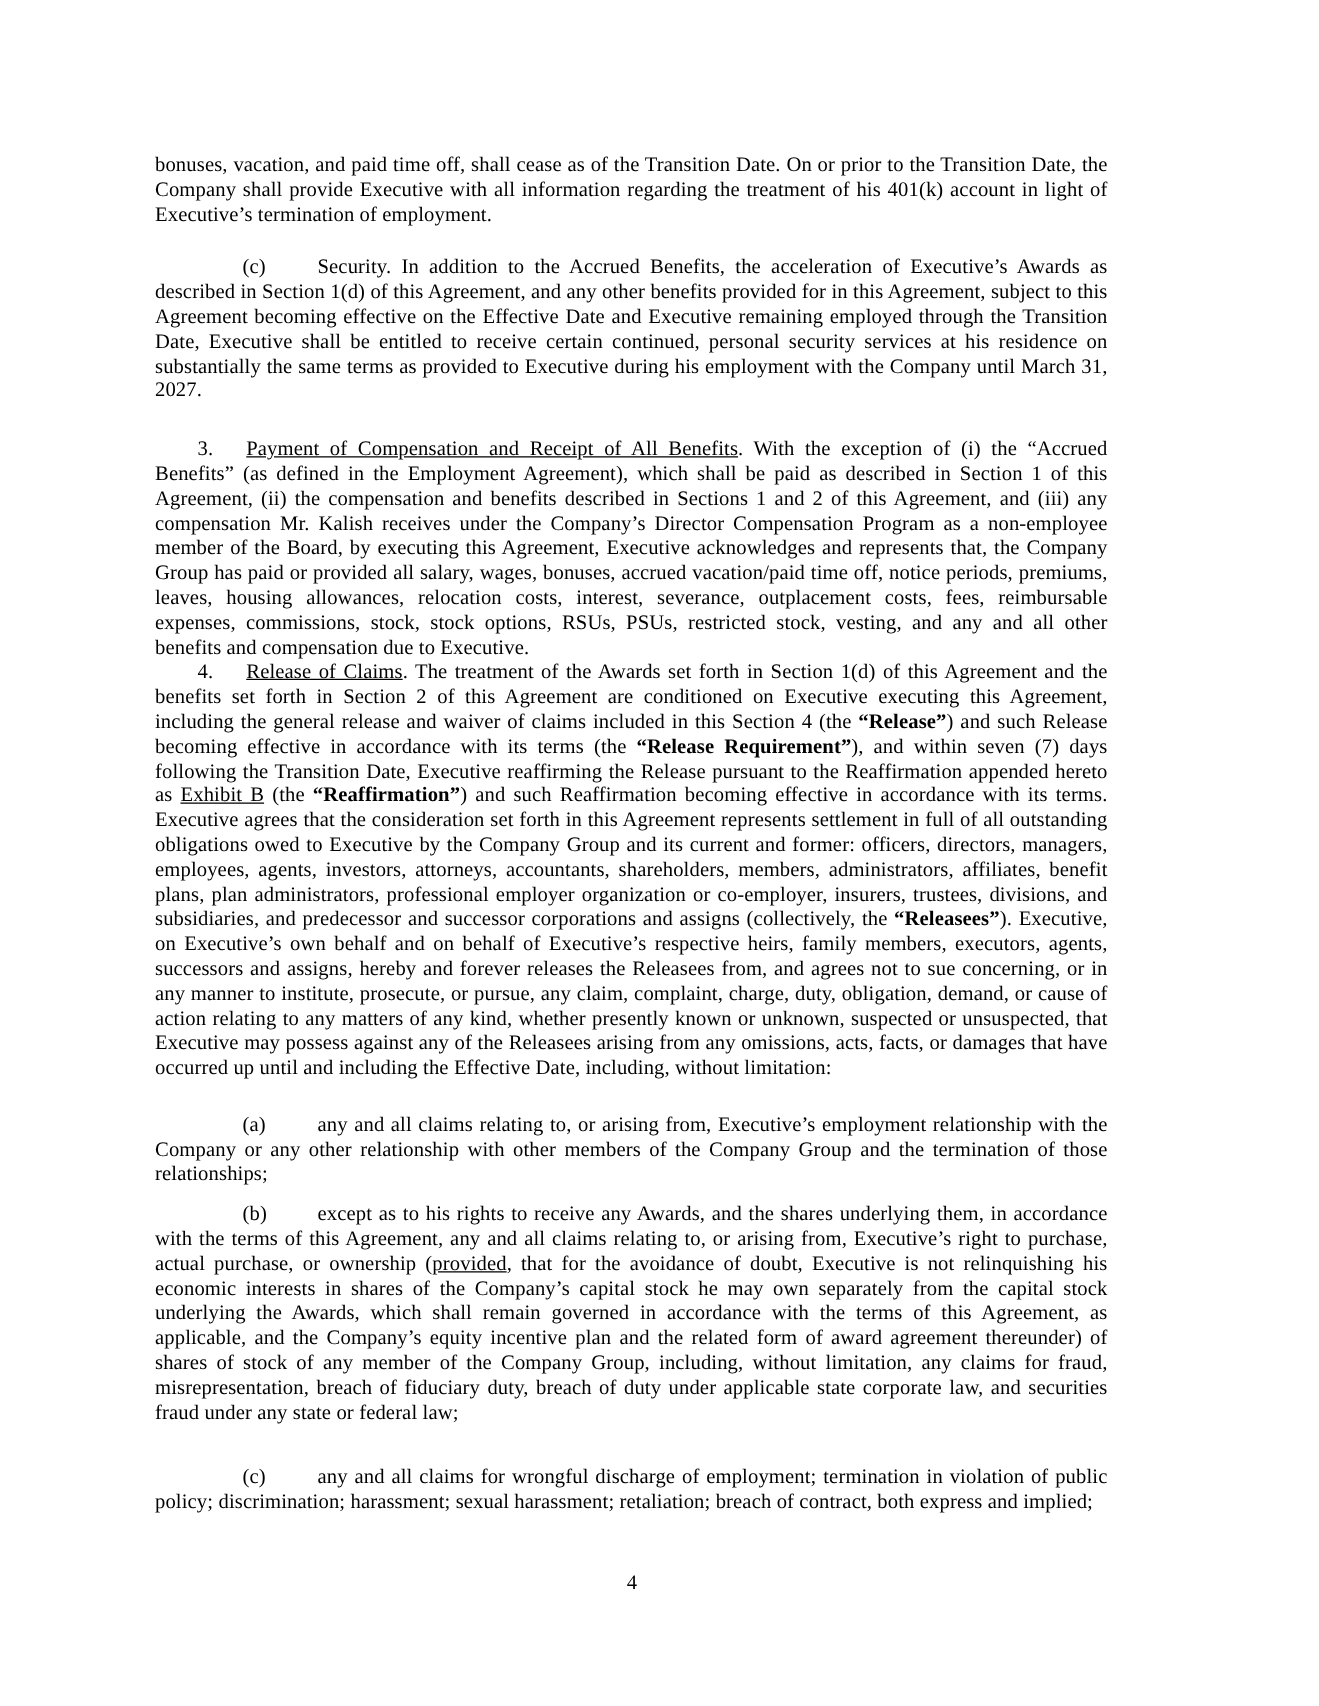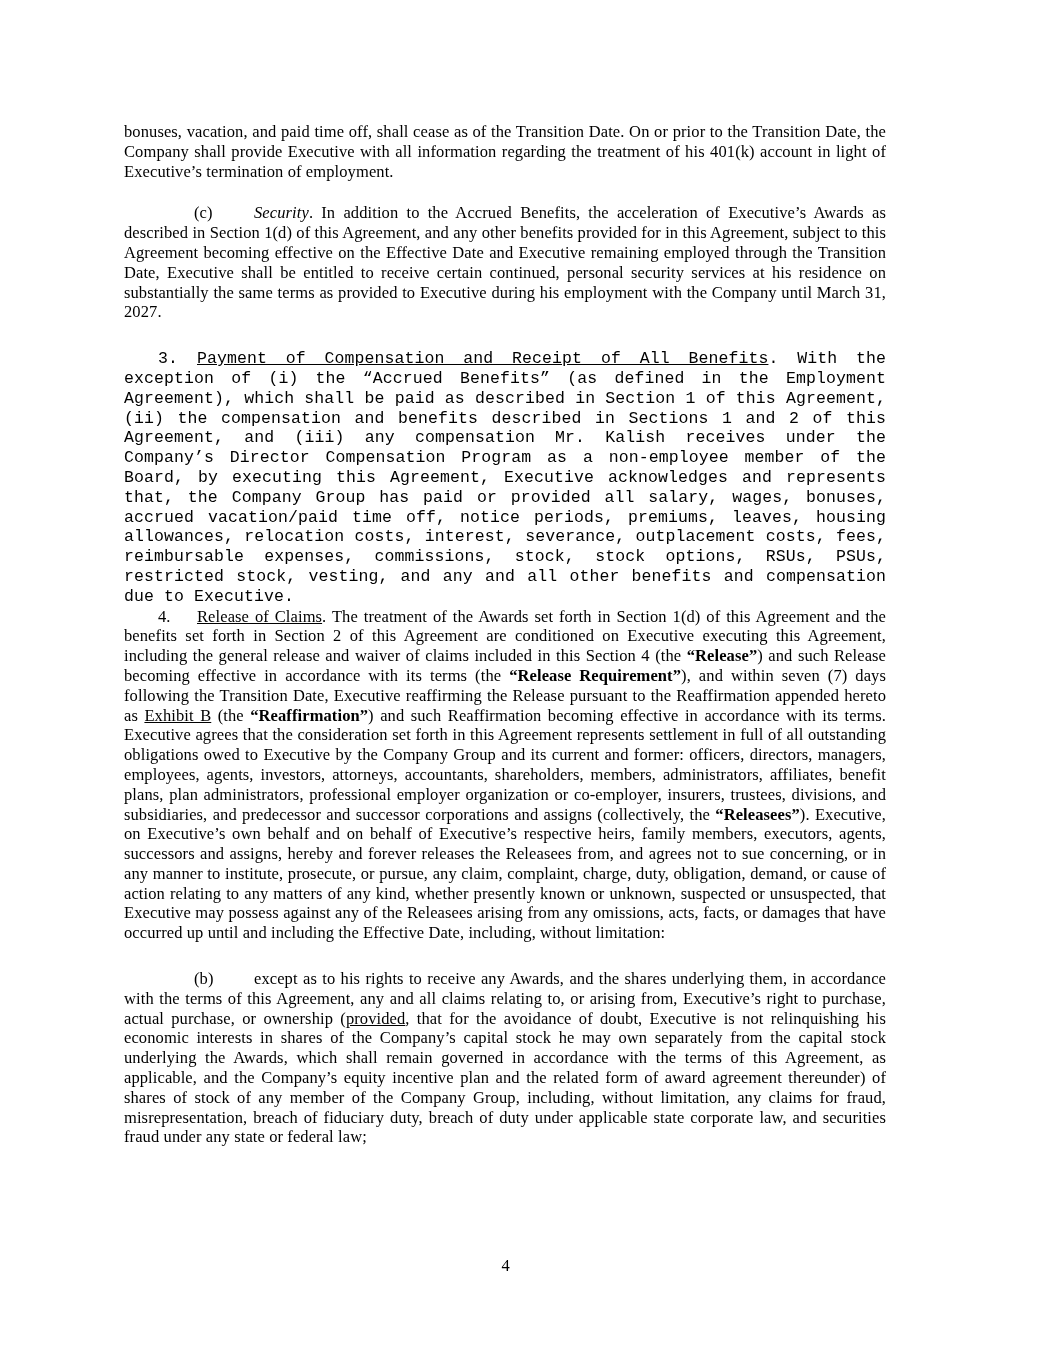--- a/index.html
+++ b/index.html
@@ -27,54 +27,56 @@
     text-align: justify;
     font-size: 16.5px;
     line-height: 1.2;
     letter-spacing: 0.1px;
   }
   p.para {
     margin: 0;
   }
   
   .doc-body p.para:nth-child(2) { margin-top: 22px; }
-  .doc-body p.para:nth-child(3) { margin-top: 27px; font-family: Liberation Mono, monospace; }
+  .doc-body p.para:nth-child(3) { margin-top: 27px; }
   .doc-body p.para:nth-child(4) { }
   .doc-body p.para:nth-child(5) { margin-top: 26px; }
   .doc-body p.para:nth-child(6) { margin-top: 12px; }
   .doc-body p.para:nth-child(7) { margin-top: 32px; }
   p.indent-section { text-indent: 34px; }
   p.indent-sub { text-indent: 70px; }
   .label-section {
     display: inline-block;
     width: 39px;
     text-indent: 0;
   }
   .label-sub {
     display: inline-block;
     width: 60px;
     text-indent: 0;
   }
-  .r-i { font-style: italic; }
+  .r-i { }
   .r-b { font-weight: bold; }
   .r-u { text-decoration: underline; }
   .footer {
     position: absolute;
     left: 0;
     right: 0;
     top: 1256px;
     text-align: center;
     font-size: 16.5px;
   }
 </style>
 </head>
 <body>
 
 <div class="page">
   <div class="doc-body" id="doc-body">
       <p class="para"><span>bonuses, vacation, and paid time off, shall cease as of the Transition Date.  On or prior to the Transition Date, the Company shall provide Executive with all information regarding the treatment of his 401(k) account in light of Executive’s termination of employment.</span></p>
       <p class="para indent-sub"><span class="label-sub">(c)</span><span class="r-i">Security</span><span>.  In addition to the Accrued Benefits, the acceleration of Executive’s Awards as described in Section 1(d) of this Agreement, and any other benefits provided for in this Agreement, subject to this Agreement becoming effective on the Effective Date and Executive remaining employed through the Transition Date, Executive shall be entitled to receive certain continued, personal security services at his residence on substantially the same terms as provided to Executive during his employment with the Company until March 31, 2027.</span></p>
       <p class="para indent-section"><span class="label-section">3.</span><span class="r-u">Payment of Compensation and Receipt of All Benefits</span><span>. With the exception of (i) the “Accrued Benefits” (as defined in the Employment Agreement),  which shall be paid as described in Section 1 of this Agreement, (ii) the compensation and benefits described in Sections 1 and 2 of this Agreement, and (iii) any compensation Mr. Kalish receives under the Company’s Director Compensation Program as a non-employee member of the Board, by executing this Agreement, Executive acknowledges and represents that, the Company Group has paid or provided all salary, wages, bonuses, accrued vacation/paid time off, notice  periods, premiums, leaves, housing allowances, relocation costs, interest, severance, outplacement costs, fees, reimbursable expenses, commissions, stock, stock options, RSUs, PSUs, restricted stock, vesting, and any and all other benefits and compensation due to Executive.</span></p>
       <p class="para indent-section"><span class="label-section">4.</span><span class="r-u">Release of Claims</span><span>. The treatment of the Awards set forth in Section 1(d) of this Agreement and the benefits set forth in Section 2 of this Agreement are conditioned on Executive executing this Agreement, including the general release and waiver of claims included in this Section 4 (the </span><span class="r-b">“Release”</span><span>) and such Release becoming effective in accordance with its terms (the </span><span class="r-b">“Release Requirement”</span><span>), and within seven (7) days following the Transition Date, Executive reaffirming the Release pursuant to the Reaffirmation appended hereto as </span><span class="r-u">Exhibit B</span><span> (the </span><span class="r-b">“Reaffirmation”</span><span>) and such Reaffirmation becoming effective in accordance with its terms. Executive agrees that the consideration set forth in this Agreement represents settlement in full of all outstanding obligations owed to Executive by the Company Group and its current and former: officers, directors, managers, employees, agents, investors, attorneys, accountants, shareholders, members, administrators, affiliates, benefit plans, plan administrators, professional employer organization or co-employer, insurers, trustees, divisions, and subsidiaries, and predecessor and successor corporations and assigns (collectively, the </span><span class="r-b">“Releasees”</span><span>). Executive, on Executive’s own behalf and on behalf of Executive’s respective heirs, family members, executors, agents, successors and  assigns, hereby and forever releases the Releasees from, and agrees not to sue concerning, or in any manner to institute, prosecute, or pursue, any claim,  complaint, charge, duty, obligation, demand, or cause of action relating to any matters of any kind, whether presently known or unknown, suspected or  unsuspected, that Executive may possess against any of the Releasees arising from any omissions, acts, facts, or damages that have occurred up until  and including the Effective Date, including, without limitation:</span></p>
+      <p class="para indent-sub"><span class="label-sub">(a)</span><span>any and all claims relating to, or arising from, Executive’s employment relationship with the Company or any other relationship with other  members of the Company Group and the termination of those relationships;</span></p>
       <p class="para indent-sub"><span class="label-sub">(b)</span><span>except as to his rights to receive any Awards, and the shares underlying them, in accordance with the terms of this Agreement, any and all claims relating to, or arising from, Executive’s right to purchase, actual purchase, or ownership (</span><span class="r-u">provided</span><span>, that for the  avoidance of doubt, Executive is not relinquishing his economic interests in shares of the Company’s capital stock he may own separately from the  capital stock underlying the Awards, which shall remain governed in accordance with the terms of this Agreement,  as applicable, and the Company’s equity incentive plan and the related form of award agreement thereunder) of shares of stock of any member of the Company Group,  including, without limitation, any claims for fraud, misrepresentation, breach of fiduciary duty, breach of duty under applicable state corporate law, and  securities fraud under any state or federal law;</span></p>
+      <p class="para indent-sub"><span class="label-sub">(c)</span><span>any and all claims for wrongful discharge of employment; termination in violation of public policy; discrimination; harassment; sexual harassment; retaliation;  breach of contract, both express and implied;</span></p>
     </div>
   <div class="footer">4</div>
 </div>
 
 </body></html>

